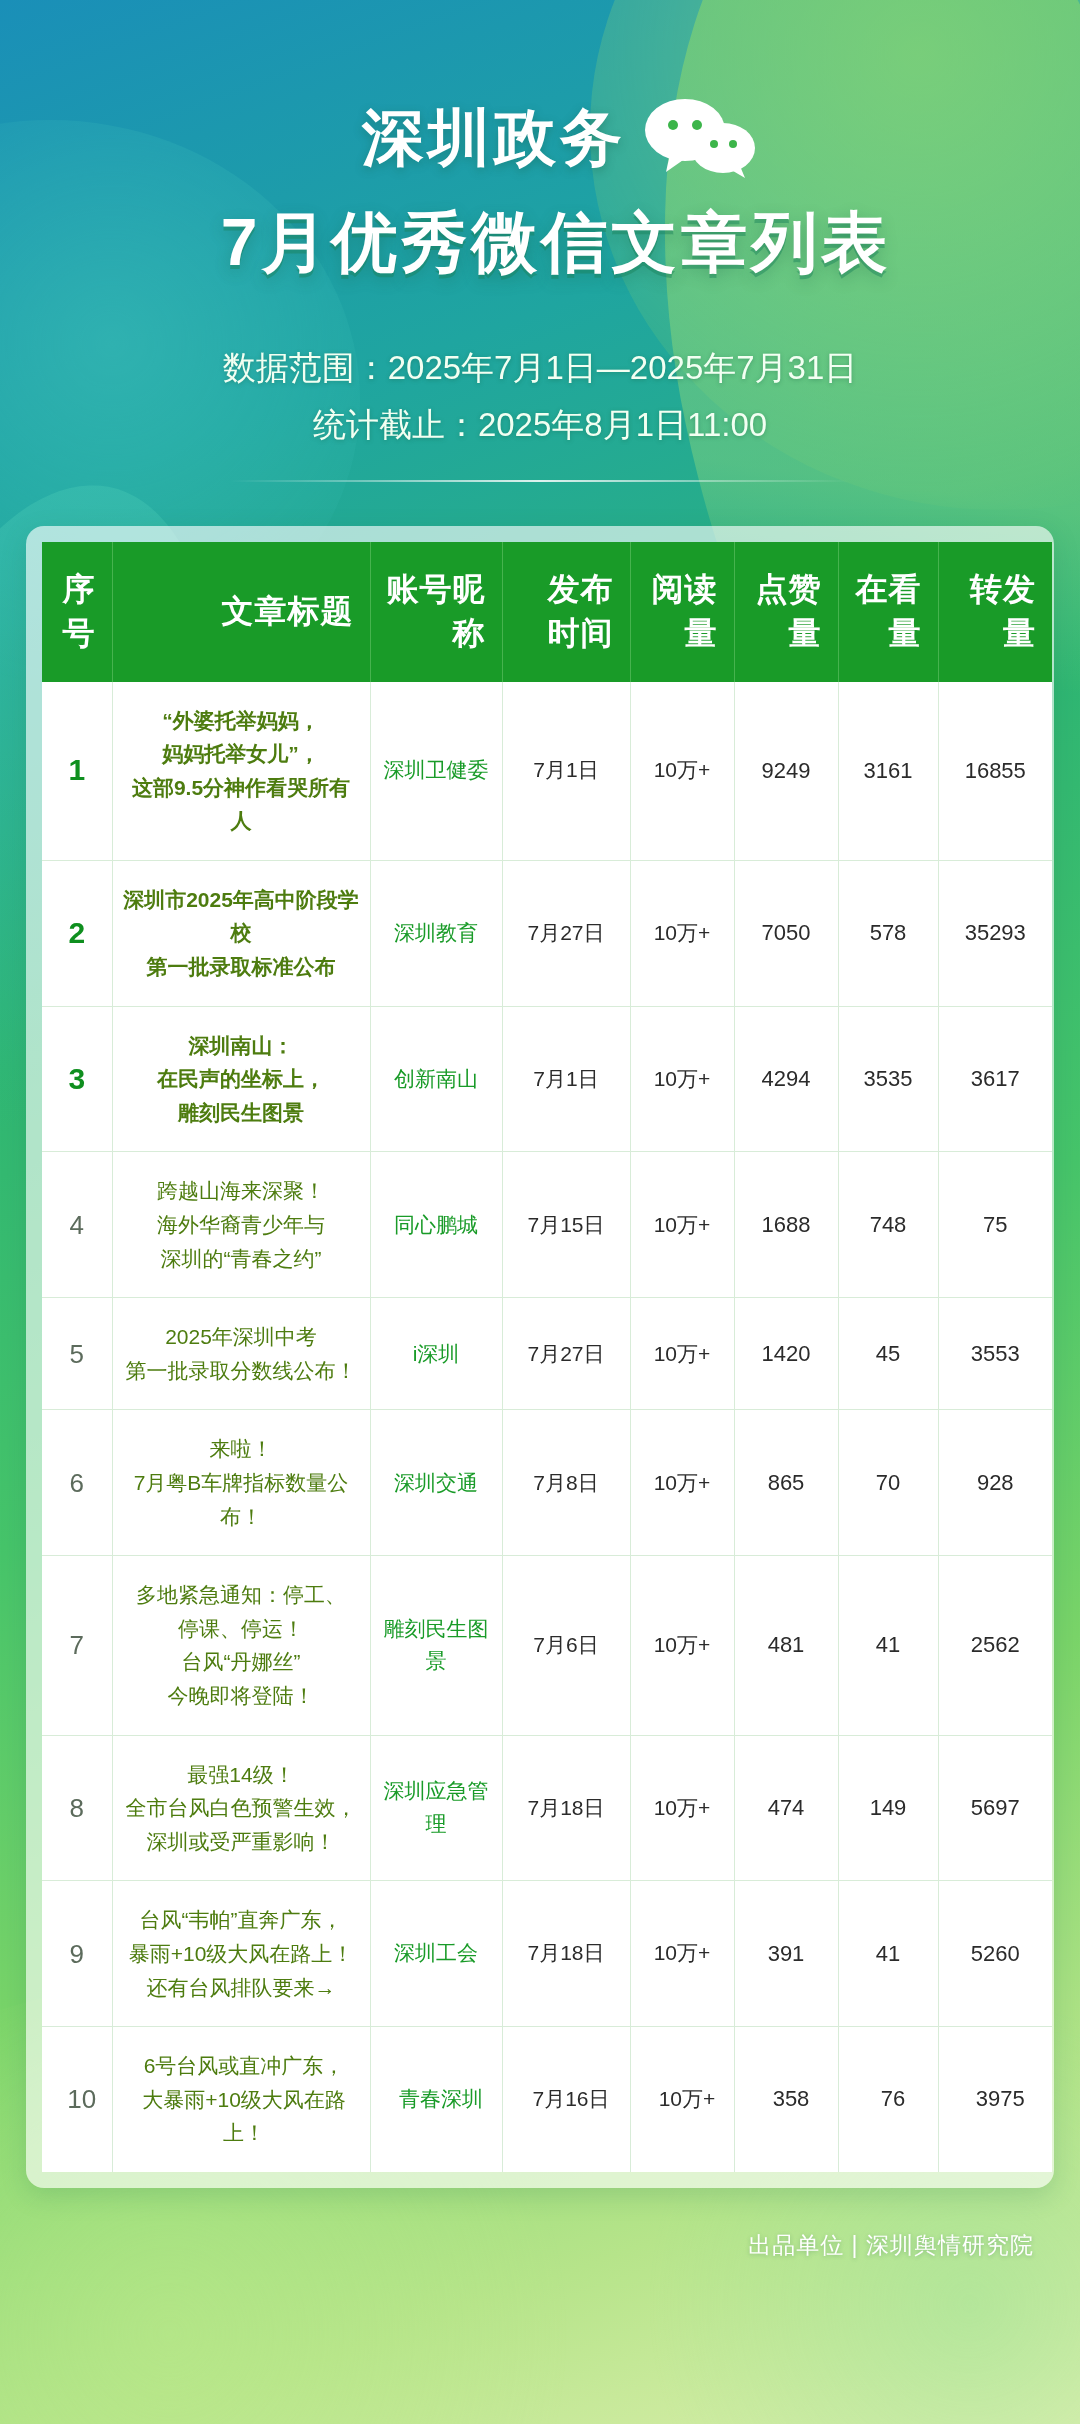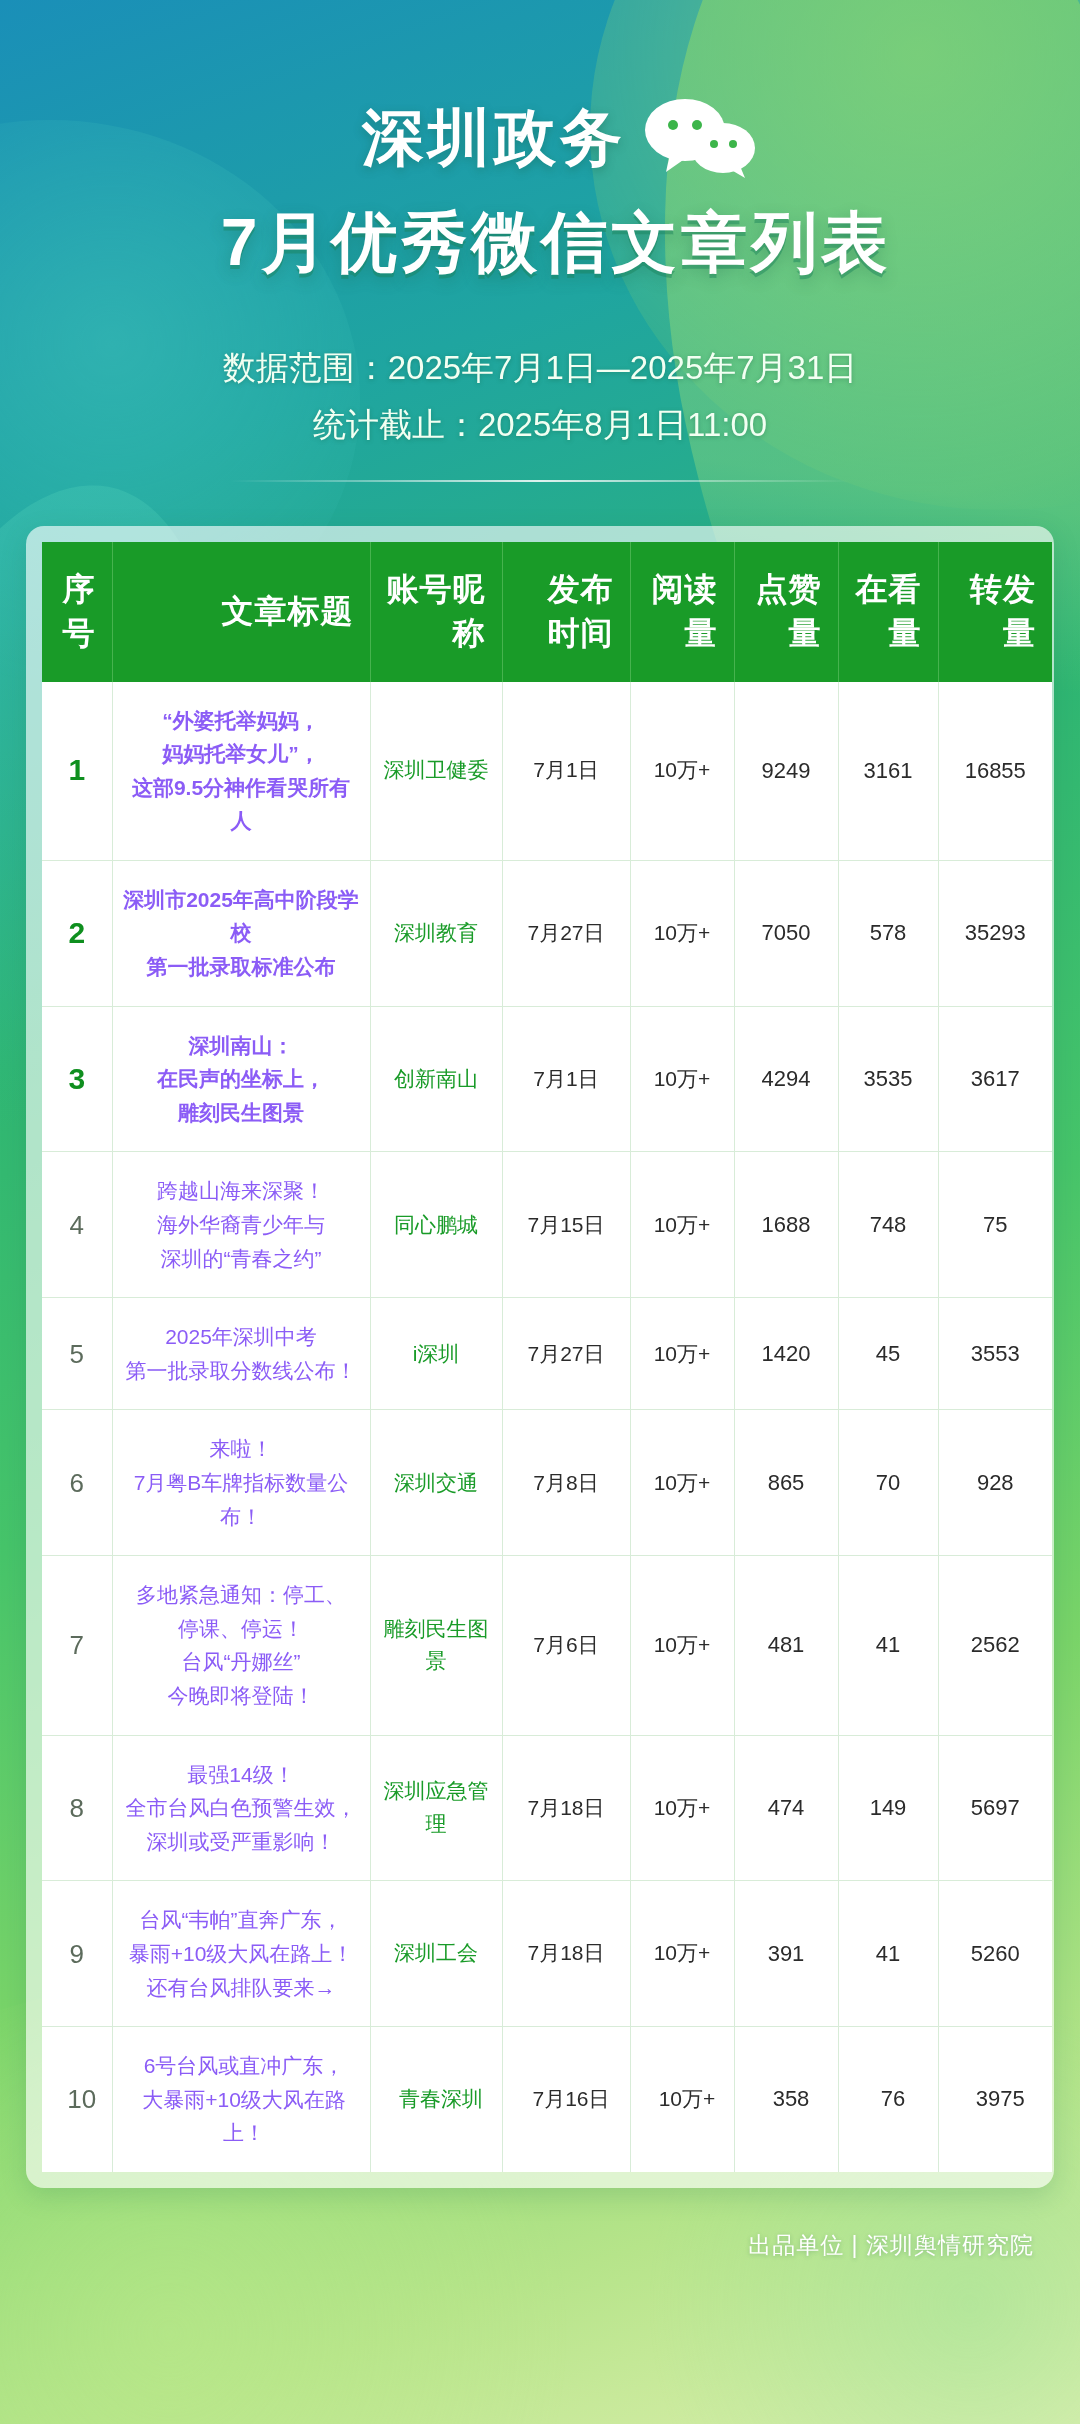--- a/index.html
+++ b/index.html
@@ -137,21 +137,21 @@
     padding: 22px 6px;
     font-size: 22px;
     color: #333333;
     line-height: 1.55;
   }
   tbody td:last-child { border-right: none; }
   tbody tr:last-child td { border-bottom: none; padding-left: 16px; }
 
   td.idx { font-size: 26px; color: #5c6b5c; }
   tr.top td.idx { color: #0f8f1f; font-weight: bold; font-size: 30px; }
-  td.title { color: #8b5cf6; font-size: 21px; line-height: 1.6; padding-left: 10px; padding-right: 10px; }
+  td.title { color: #4d7c0f; font-size: 21px; line-height: 1.6; padding-left: 10px; padding-right: 10px; }
   tr.top td.title { font-weight: bold; }
   td.nick { color: #199b28; font-size: 21px; }
   td.date { color: #2b2b2b; font-size: 21px; }
   td.read { color: #2b2b2b; font-size: 21px; }
   td.num { color: #2b2b2b; font-size: 22px; }
 
   
   col.c0 { width: 70px; }
   col.c1 { width: 258px; }
   col.c2 { width: 132px; }

